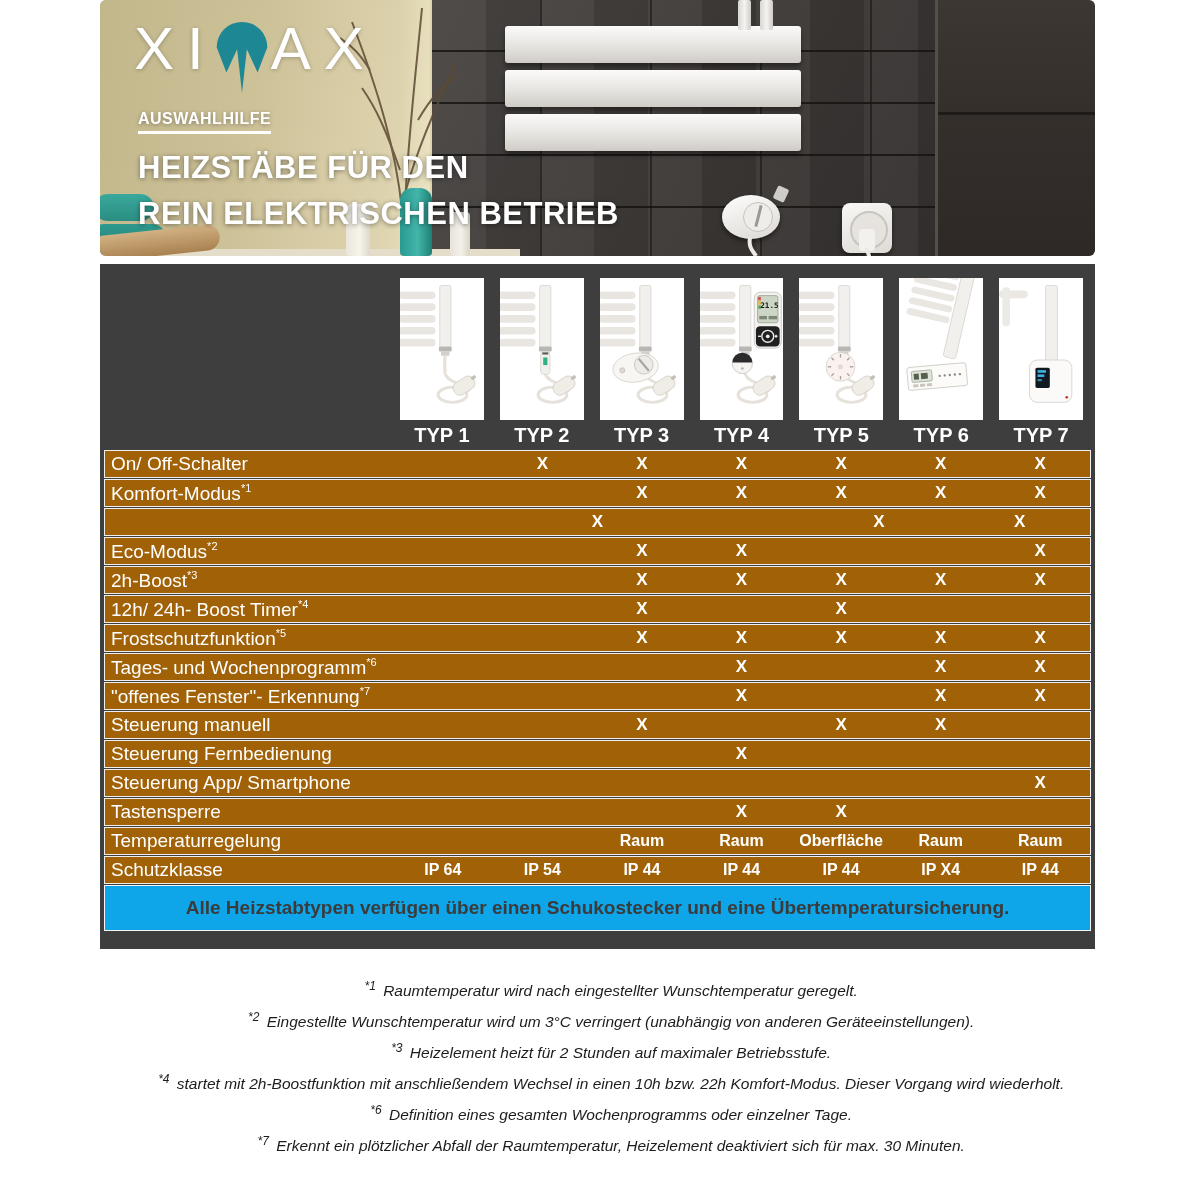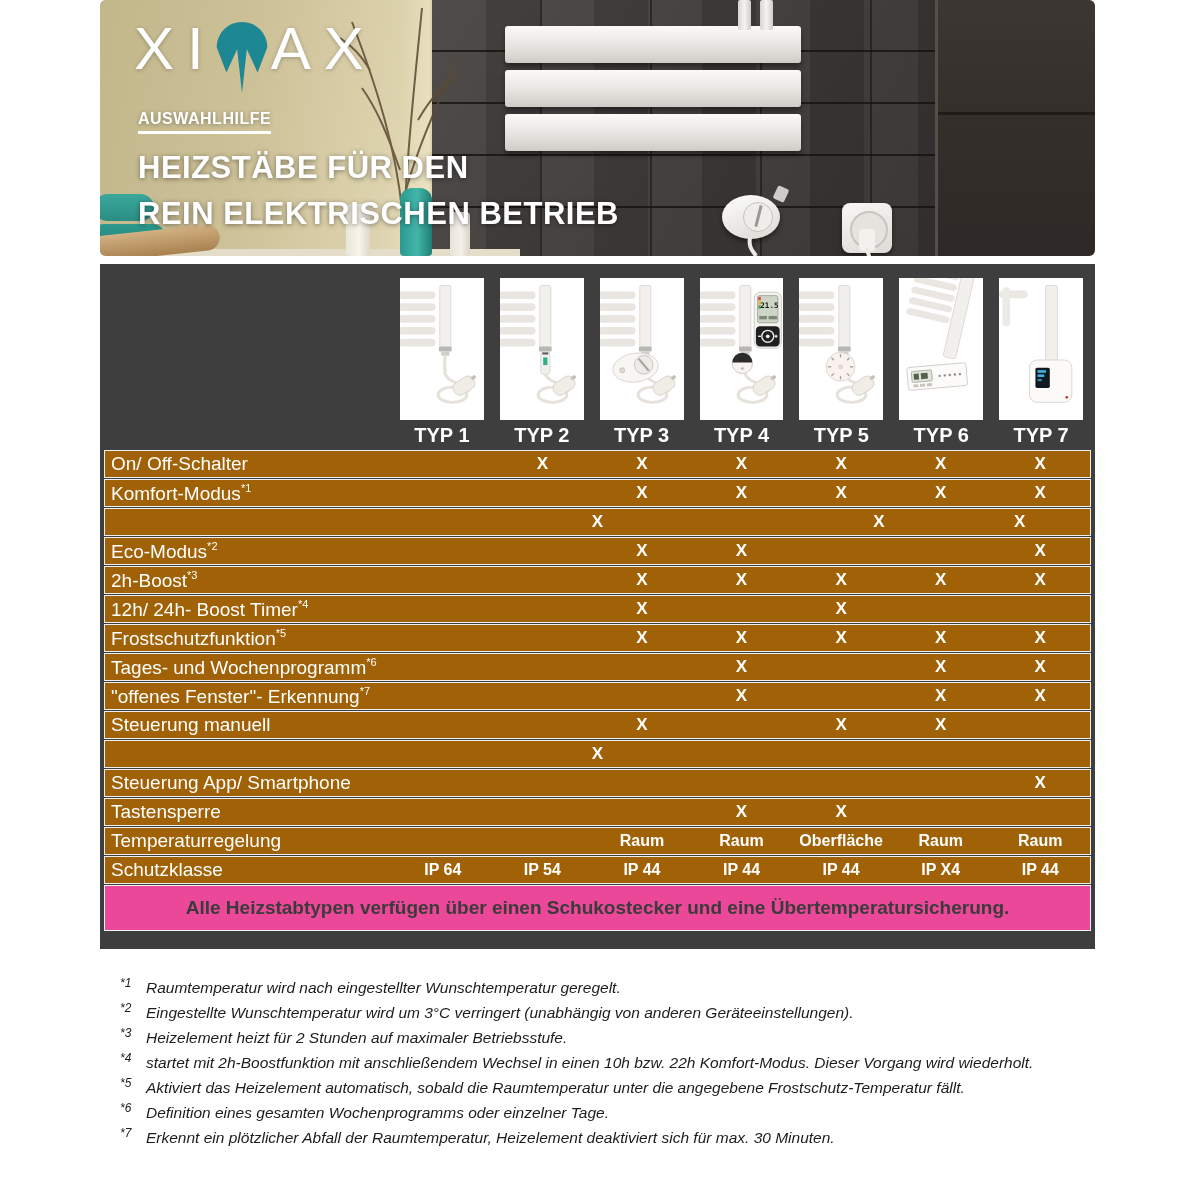--- a/index.html
+++ b/index.html
@@ -70,27 +70,27 @@
   .col{flex:1;margin:0 8px;text-align:center;}
   .imgbox{height:142px;background:#fff;overflow:hidden;}
   .imgbox svg{display:block;width:100%;height:142px;}
   .typ{color:#fff;font-weight:bold;font-size:20px;line-height:30px;}
   .row{display:flex;align-items:center;height:26px;background:#a16207;
        border:1px solid #efefef;margin-bottom:1px;}
   .rlabel{width:282px;flex:none;padding-left:6px;color:#fff;font-size:19px;white-space:nowrap;}
   .rlabel .sup{font-size:11px;vertical-align:8px;letter-spacing:0;}
   .cell{flex:1;text-align:center;color:#fff;font-weight:bold;font-size:17px;}
   .cell.small{font-size:16px;}
-  .note{margin:1px 0 0 0;border:1px solid #f5f5f5;background:#ec4899;height:44px;
+  .note{margin:1px 0 0 0;border:1px solid #f5f5f5;background:#0ea5e9;height:44px;
         display:flex;align-items:center;justify-content:center;
         font-weight:bold;font-size:19px;color:#3b3b3b;}
 
   
   .fnotes{margin:24px 0 0 20px;color:#1c1c1c;font-style:italic;font-size:15.5px;}
-  .fn{line-height:20px;white-space:nowrap;}
+  .fn{line-height:27px;white-space:nowrap;text-align:center;}
   .fnref{display:inline-block;width:26px;font-size:12px;vertical-align:6px;}
 </style>
 </head>
 <body>
 
 <svg width="0" height="0" style="position:absolute" aria-hidden="true">
   <defs>
     <g id="p-rungs" fill="#e9e6e2">
       <rect x="-2" y="5" width="44" height="9" rx="4.5"></rect>
         <rect x="-2" y="19" width="44" height="9" rx="4.5"></rect>
@@ -416,20 +416,21 @@
             <div class="rlabel"><span>Steuerung manuell</span></div>
             <div class="cell"></div>
             <div class="cell"></div>
             <div class="cell">X</div>
             <div class="cell"></div>
             <div class="cell">X</div>
             <div class="cell">X</div>
             <div class="cell"></div>
           </div>
           <div class="row">
+            <div class="rlabel"><span>Steuerung Fernbedienung</span></div>
             <div class="cell"></div>
             <div class="cell"></div>
             <div class="cell"></div>
             <div class="cell">X</div>
             <div class="cell"></div>
             <div class="cell"></div>
             <div class="cell"></div>
           </div>
           <div class="row">
             <div class="rlabel"><span>Steuerung App/ Smartphone</span></div>
@@ -476,19 +477,18 @@
       <div class="note">
         <span>Alle Heizstabtypen verfügen über einen Schukostecker und eine Übertemperatursicherung.</span>
       </div>
     </div>
 
     <div class="fnotes" id="footnotes">
         <div class="fn"><span class="fnref">*1</span><span>Raumtemperatur wird nach eingestellter Wunschtemperatur geregelt.</span></div>
         <div class="fn"><span class="fnref">*2</span><span>Eingestellte Wunschtemperatur wird um 3°C verringert (unabhängig von anderen Geräteeinstellungen).</span></div>
         <div class="fn"><span class="fnref">*3</span><span>Heizelement heizt für 2 Stunden auf maximaler Betriebsstufe.</span></div>
         <div class="fn"><span class="fnref">*4</span><span>startet mit 2h-Boostfunktion mit anschließendem Wechsel in einen 10h bzw. 22h Komfort-Modus. Dieser Vorgang wird wiederholt.</span></div>
-        <div class="fn"><span class="fnref">*5</span><span>Aktiviert das Heizelement automatisch, sobald die Raumtemperatur unter die angegebene Frostschutz-Temperatur fällt.</span></div>
         <div class="fn"><span class="fnref">*6</span><span>Definition eines gesamten Wochenprogramms oder einzelner Tage.</span></div>
         <div class="fn"><span class="fnref">*7</span><span>Erkennt ein plötzlicher Abfall der Raumtemperatur, Heizelement deaktiviert sich für max. 30 Minuten.</span></div>
       </div>
 
   </div>
 </div>
 
 </body></html>

